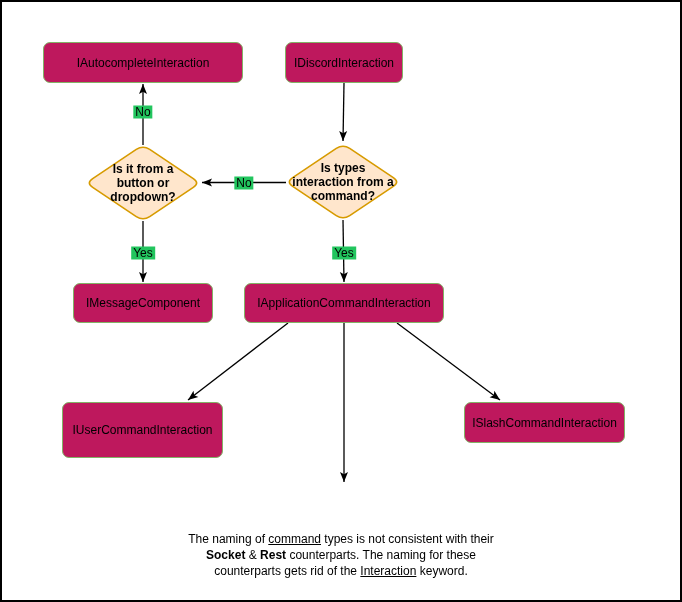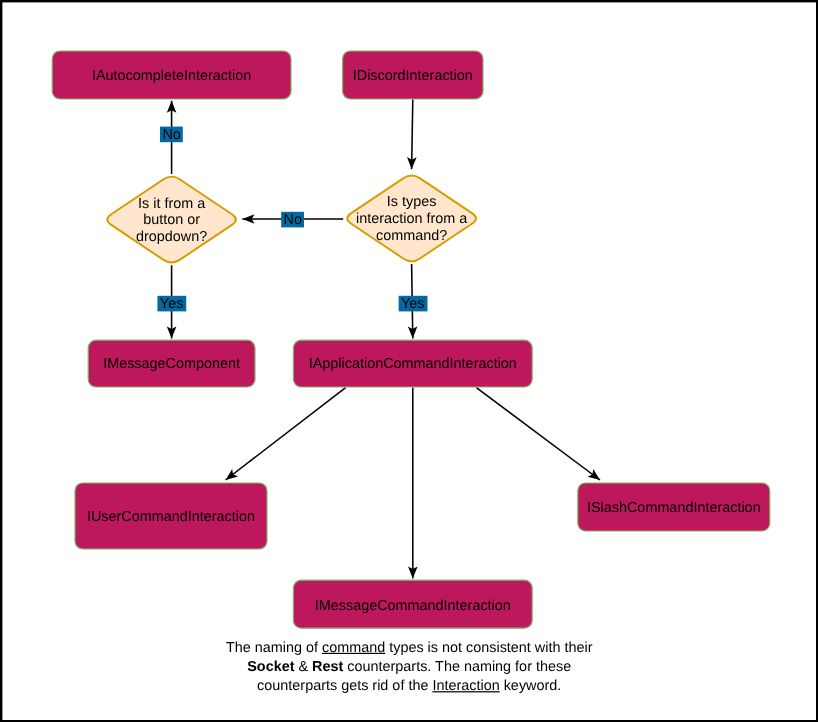--- a/index.html
+++ b/index.html
@@ -11,26 +11,26 @@
   }
   .edges { position:absolute; left:0; top:0; width:678px; height:598px; }
   .node {
     position:absolute; box-sizing:border-box;
     background:#be185d; border:1px solid #82b366; border-radius:7px;
     display:flex; align-items:center; justify-content:center;
     font-size:12px; line-height:14px; text-align:center;
   }
   .decision-text {
     position:absolute; font-size:12px; line-height:14px;
-    text-align:center; pointer-events:none;
+    text-align:center; pointer-events:none;font-weight:bold;
   }
   .decision-text span { display:block; }
   .edge-label {
     position:absolute; transform:translate(-50%,-50%);
-    background:#0369a1; font-size:12px; line-height:13px; padding:0 2px;
+    background:#22c55e; font-size:12px; line-height:13px; padding:0 2px;
   }
   .note {
     position:absolute; left:0; top:529px; width:678px;
     text-align:center; font-size:12px; line-height:16px;
   }
   .note .u { text-decoration:underline; }
   .note .b { font-weight:bold; }
 </style>
 </head>
 <body>
@@ -65,25 +65,22 @@
   </div>
   <div class="node" style="left:71px; top:281px; width:140px; height:40px;">
     <span>IMessageComponent</span>
   </div>
   <div class="node" style="left:242px; top:281px; width:200px; height:40px;justify-content:center;">
     <span>IApplicationCommandInteraction</span>
   </div>
   <div class="node" style="left:60px; top:400px; width:161px; height:56px;">
     <span>IUserCommandInteraction</span>
   </div>
-  <div class="node" style="left:479px; top:400px; width:161px; height:41px;">
+  <div class="node" style="left:462px; top:400px; width:161px; height:41px;">
     <span>ISlashCommandInteraction</span>
-  </div>
-  <div class="node" style="left:242px; top:481px; width:200px; height:41px;">
-    <span>IMessageCommandInteraction</span>
   </div>
 
   <div class="decision-text" style="left:89px; top:160px; width:104px;">
     <span>Is it from a</span>
     <span>button or</span>
     <span>dropdown?</span>
   </div>
   <div class="decision-text" style="left:289px; top:159px; width:104px;">
     <span>Is types</span>
     <span>interaction from a</span>

